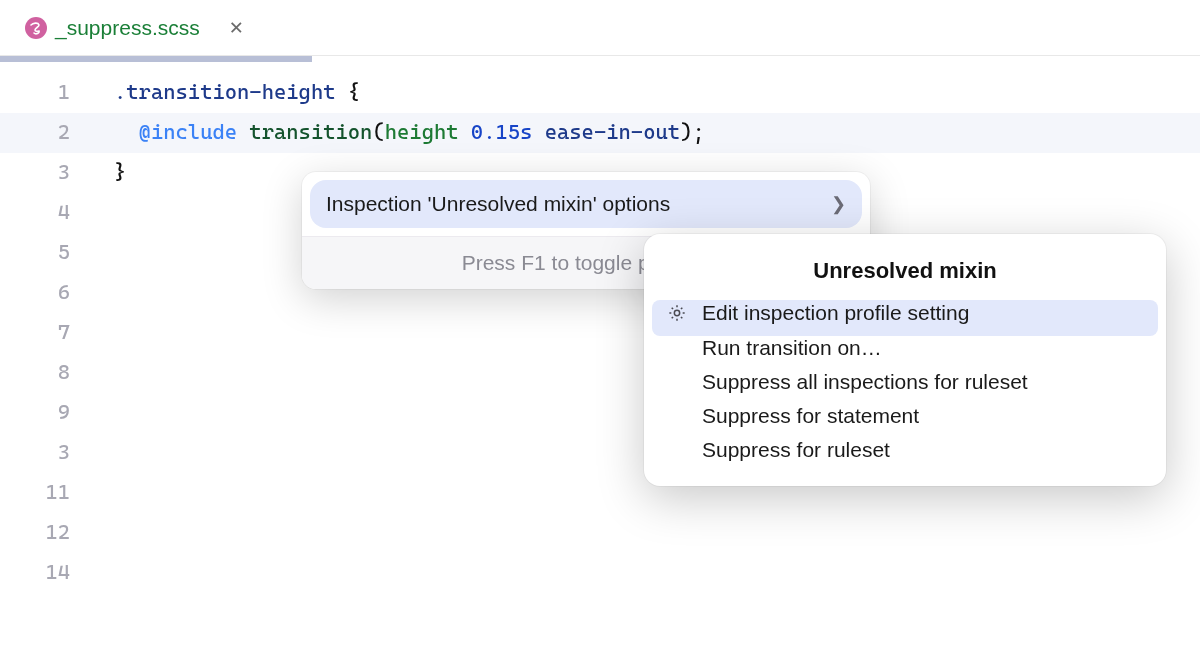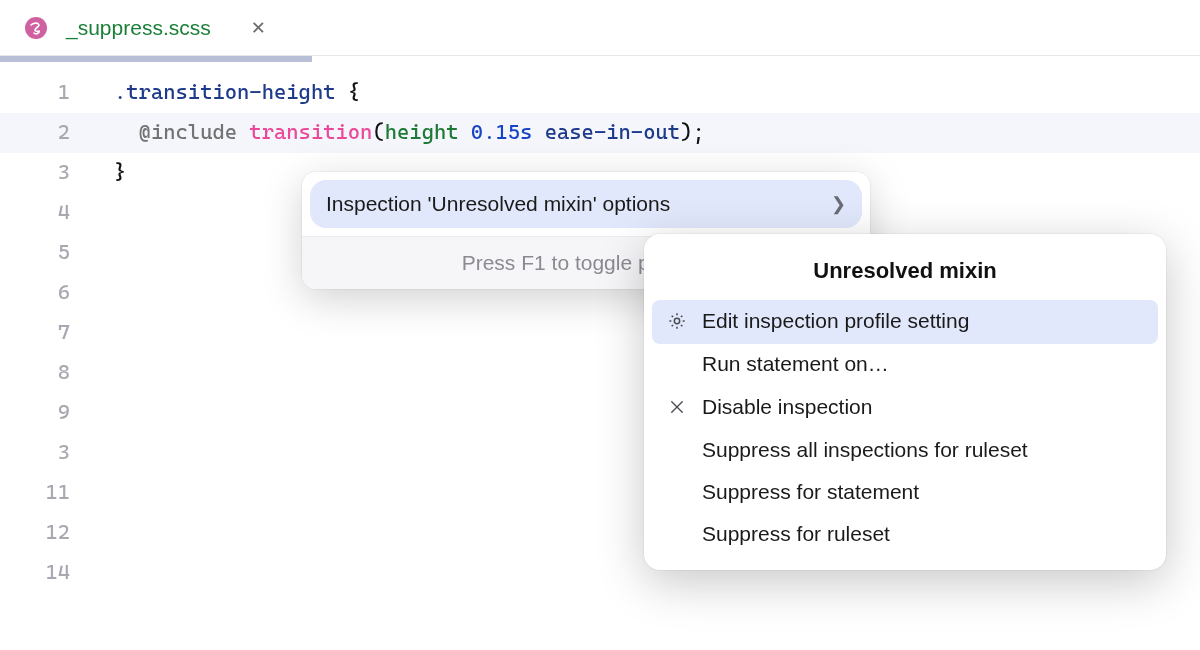--- a/index.html
+++ b/index.html
@@ -14,21 +14,21 @@
     .tab-bar {
       display: flex;
       align-items: center;
       height: 56px;
       padding: 0 8px;
       border-bottom: 1px solid #e8e8e8;
     }
     .tab {
       display: flex;
       align-items: center;
-      gap: 18px;
+      gap: 7px;
       padding: 8px 16px;
       text-align: center;
     }
     .file-icon {
       width: 24px;
       height: 24px;
       display: flex;
       align-items: center;
       justify-content: center;
     }
@@ -77,22 +77,22 @@
       height: 40px;
       line-height: 40px;
       white-space: pre;
       padding-left: 14px;
     }
     .gutter, .code-col { position: relative; z-index: 1; }
     .hl-row-gutter { position: absolute; left: 0; width: 100px; top: 113px; height: 40px; background: #f4f6fb; z-index: 0; }
     .hl-row-code { position: absolute; left: 100px; right: 0; top: 113px; height: 40px; background: #f4f6fb; z-index: 0; }
     .tok-selector { color: #1e3a8a; }
     .tok-brace    { color: #111; }
-    .tok-at       { color: #737373; }
-    .tok-mixin    { color: #ec4899; }
+    .tok-at       { color: #3b82f6; }
+    .tok-mixin    { color: #14532d; }
     .tok-prop     { color: #1d7a34; }
     .tok-num      { color: #1744c7; }
     .tok-kw       { color: #1e3a8a; }
 
     .popup1 {
       position: absolute;
       top: 172px;
       left: 302px;
       width: 568px;
       background: #fff;
@@ -139,21 +139,21 @@
       text-align: center;
       font-weight: 700;
       font-size: 22px;
       padding: 12px 0 16px 0;
       color: #111;
     }
     .popup2 .mi {
       display: flex;
       align-items: center;
       gap: 12px;
-      padding: 8px 14px 10px 12px;
+      padding: 0 14px 10px 12px;
       border-radius: 8px;
       font-size: 21px;
       color: #1a1a1a;
       cursor: pointer;
     }
     .popup2 .mi .ic { width: 26px; height: 26px; display:flex; align-items:center; justify-content:center; color:#4a4a52; flex-shrink:0; }
     .popup2 .mi .ic-spacer { width: 26px; flex-shrink:0; }
     .popup2 .mi.sel { background: #e2e8fb; }
   </style>
 </head>
@@ -215,31 +215,23 @@
       <svg viewBox="0 0 24 24" width="20" height="20" fill="none" stroke="currentColor" stroke-width="1.8">
           <circle cx="12" cy="12" r="3.2"></circle>
           <path d="M12 2.8v2.4M12 18.8v2.4M21.2 12h-2.4M5.2 12H2.8M18.4 5.6l-1.7 1.7M7.3 16.7l-1.7 1.7M18.4 18.4l-1.7-1.7M7.3 7.3 5.6 5.6"></path>
         </svg>
     </span>
     <span>Edit inspection profile setting</span>
   </div>
 
   <div class="mi">
     <span class="ic-spacer"></span>
-    <span>Run statement on…</span>
-  </div>
-
-  <div class="mi">
-    <span class="ic">
-      <svg viewBox="0 0 24 24" width="18" height="18" fill="none" stroke="currentColor" stroke-width="1.8" stroke-linecap="round">
-          <path d="M5 5l14 14M19 5 5 19"></path>
-        </svg>
-    </span>
-    <span>Disable inspection</span>
-  </div>
+    <span>Run transition on…</span>
+  </div>
+
 
   <div class="mi">
     <span class="ic-spacer"></span>
     <span>Suppress all inspections for ruleset</span>
   </div>
 
   <div class="mi">
     <span class="ic-spacer"></span>
     <span>Suppress for statement</span>
   </div>

